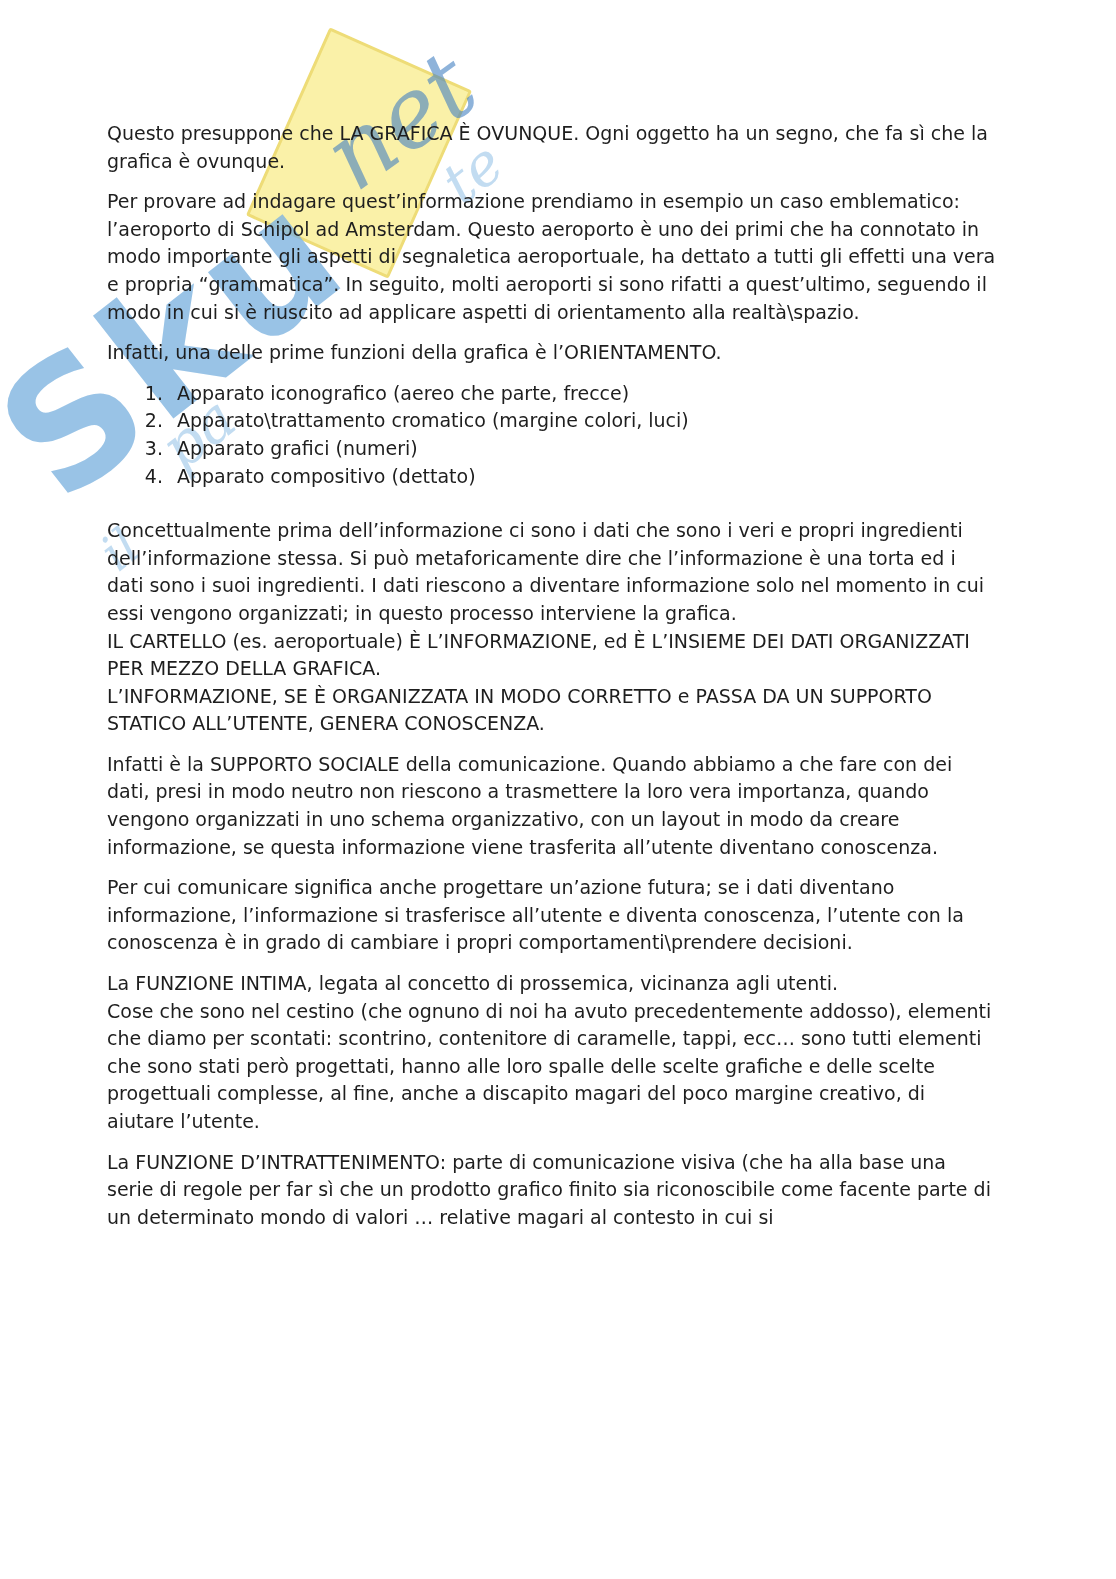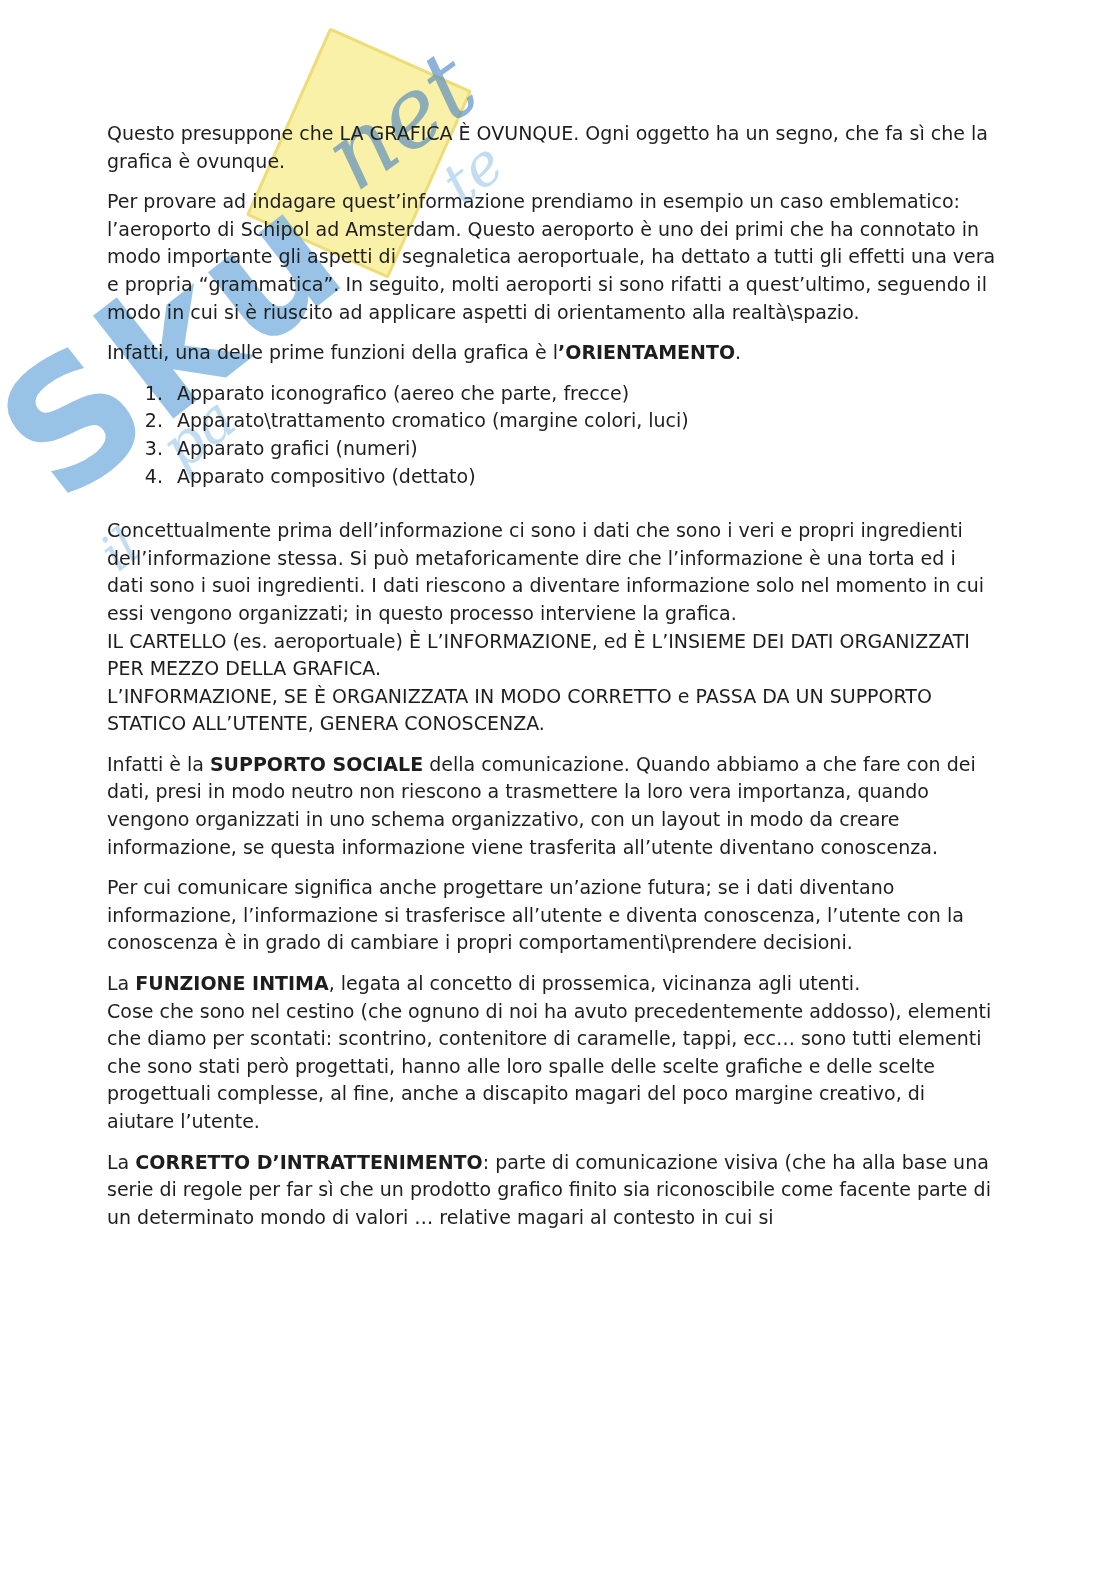--- a/index.html
+++ b/index.html
@@ -64,21 +64,21 @@
   
   .doc {
     position: absolute;
     left: 107px; top: 120px;
     width: 890px;
     z-index: 2;
     font-size: 19px;
     line-height: 27.6px;
   }
   .doc p { margin: 0 0 13px 0; }
-  .doc .b { font-weight: bold; }
+  .doc .b { font-weight: normal; }
   .doc ol { margin: 0 0 27px 0; padding-left: 62px; }
   .doc li { padding-left: 8px; }
 </style>
 </head>
 <body>
 
 <div class="page">
 
   <div class="wm">
     <div class="wm-note"></div>
@@ -96,16 +96,16 @@
       <ol>
         <li>Apparato iconografico (aereo che parte, frecce)</li>
         <li>Apparato\trattamento cromatico (margine colori, luci)</li>
         <li>Apparato grafici (numeri)</li>
         <li>Apparato compositivo (dettato)</li>
       </ol>
       <p><span>Concettualmente prima dell’informazione ci sono i dati che sono i veri e propri ingredienti dell’informazione stessa. Si può metaforicamente dire che l’informazione è una torta ed i dati sono i suoi ingredienti. I dati riescono a diventare informazione solo nel momento in cui essi vengono organizzati; in questo processo interviene la grafica.</span><br><span>IL CARTELLO (es. aeroportuale) È L’INFORMAZIONE, ed È L’INSIEME DEI DATI ORGANIZZATI PER MEZZO DELLA GRAFICA.</span><br><span>L’INFORMAZIONE, SE È ORGANIZZATA IN MODO CORRETTO e PASSA DA UN SUPPORTO STATICO ALL’UTENTE, GENERA CONOSCENZA.</span></p>
       <p><span>Infatti è la </span><span class="b">SUPPORTO SOCIALE</span><span> della comunicazione. Quando abbiamo a che fare con dei dati, presi in modo neutro non riescono a trasmettere la loro vera importanza, quando vengono organizzati in uno schema organizzativo, con un layout in modo da creare informazione, se questa informazione viene trasferita all’utente diventano conoscenza.</span></p>
       <p><span>Per cui comunicare significa anche progettare un’azione futura; se i dati diventano informazione, l’informazione si trasferisce all’utente e diventa conoscenza, l’utente con la conoscenza è in grado di cambiare i propri comportamenti\prendere decisioni.</span></p>
       <p><span>La </span><span class="b">FUNZIONE INTIMA</span><span>, legata al concetto di prossemica, vicinanza agli utenti.</span><br><span>Cose che sono nel cestino (che ognuno di noi ha avuto precedentemente addosso), elementi che diamo per scontati: scontrino, contenitore di caramelle, tappi, ecc… sono tutti elementi che sono stati però progettati, hanno alle loro spalle delle scelte grafiche e delle scelte progettuali complesse, al fine, anche a discapito magari del poco margine creativo, di aiutare l’utente.</span></p>
-      <p><span>La </span><span class="b">CORRETTO D’INTRATTENIMENTO</span><span>: parte di comunicazione visiva (che ha alla base una serie di regole per far sì che un prodotto grafico finito sia riconoscibile come facente parte di un determinato mondo di valori … relative magari al contesto in cui si</span></p>
+      <p><span>La </span><span class="b">FUNZIONE D’INTRATTENIMENTO</span><span>: parte di comunicazione visiva (che ha alla base una serie di regole per far sì che un prodotto grafico finito sia riconoscibile come facente parte di un determinato mondo di valori … relative magari al contesto in cui si</span></p>
     </main>
 
 </div>
 
 </body></html>

